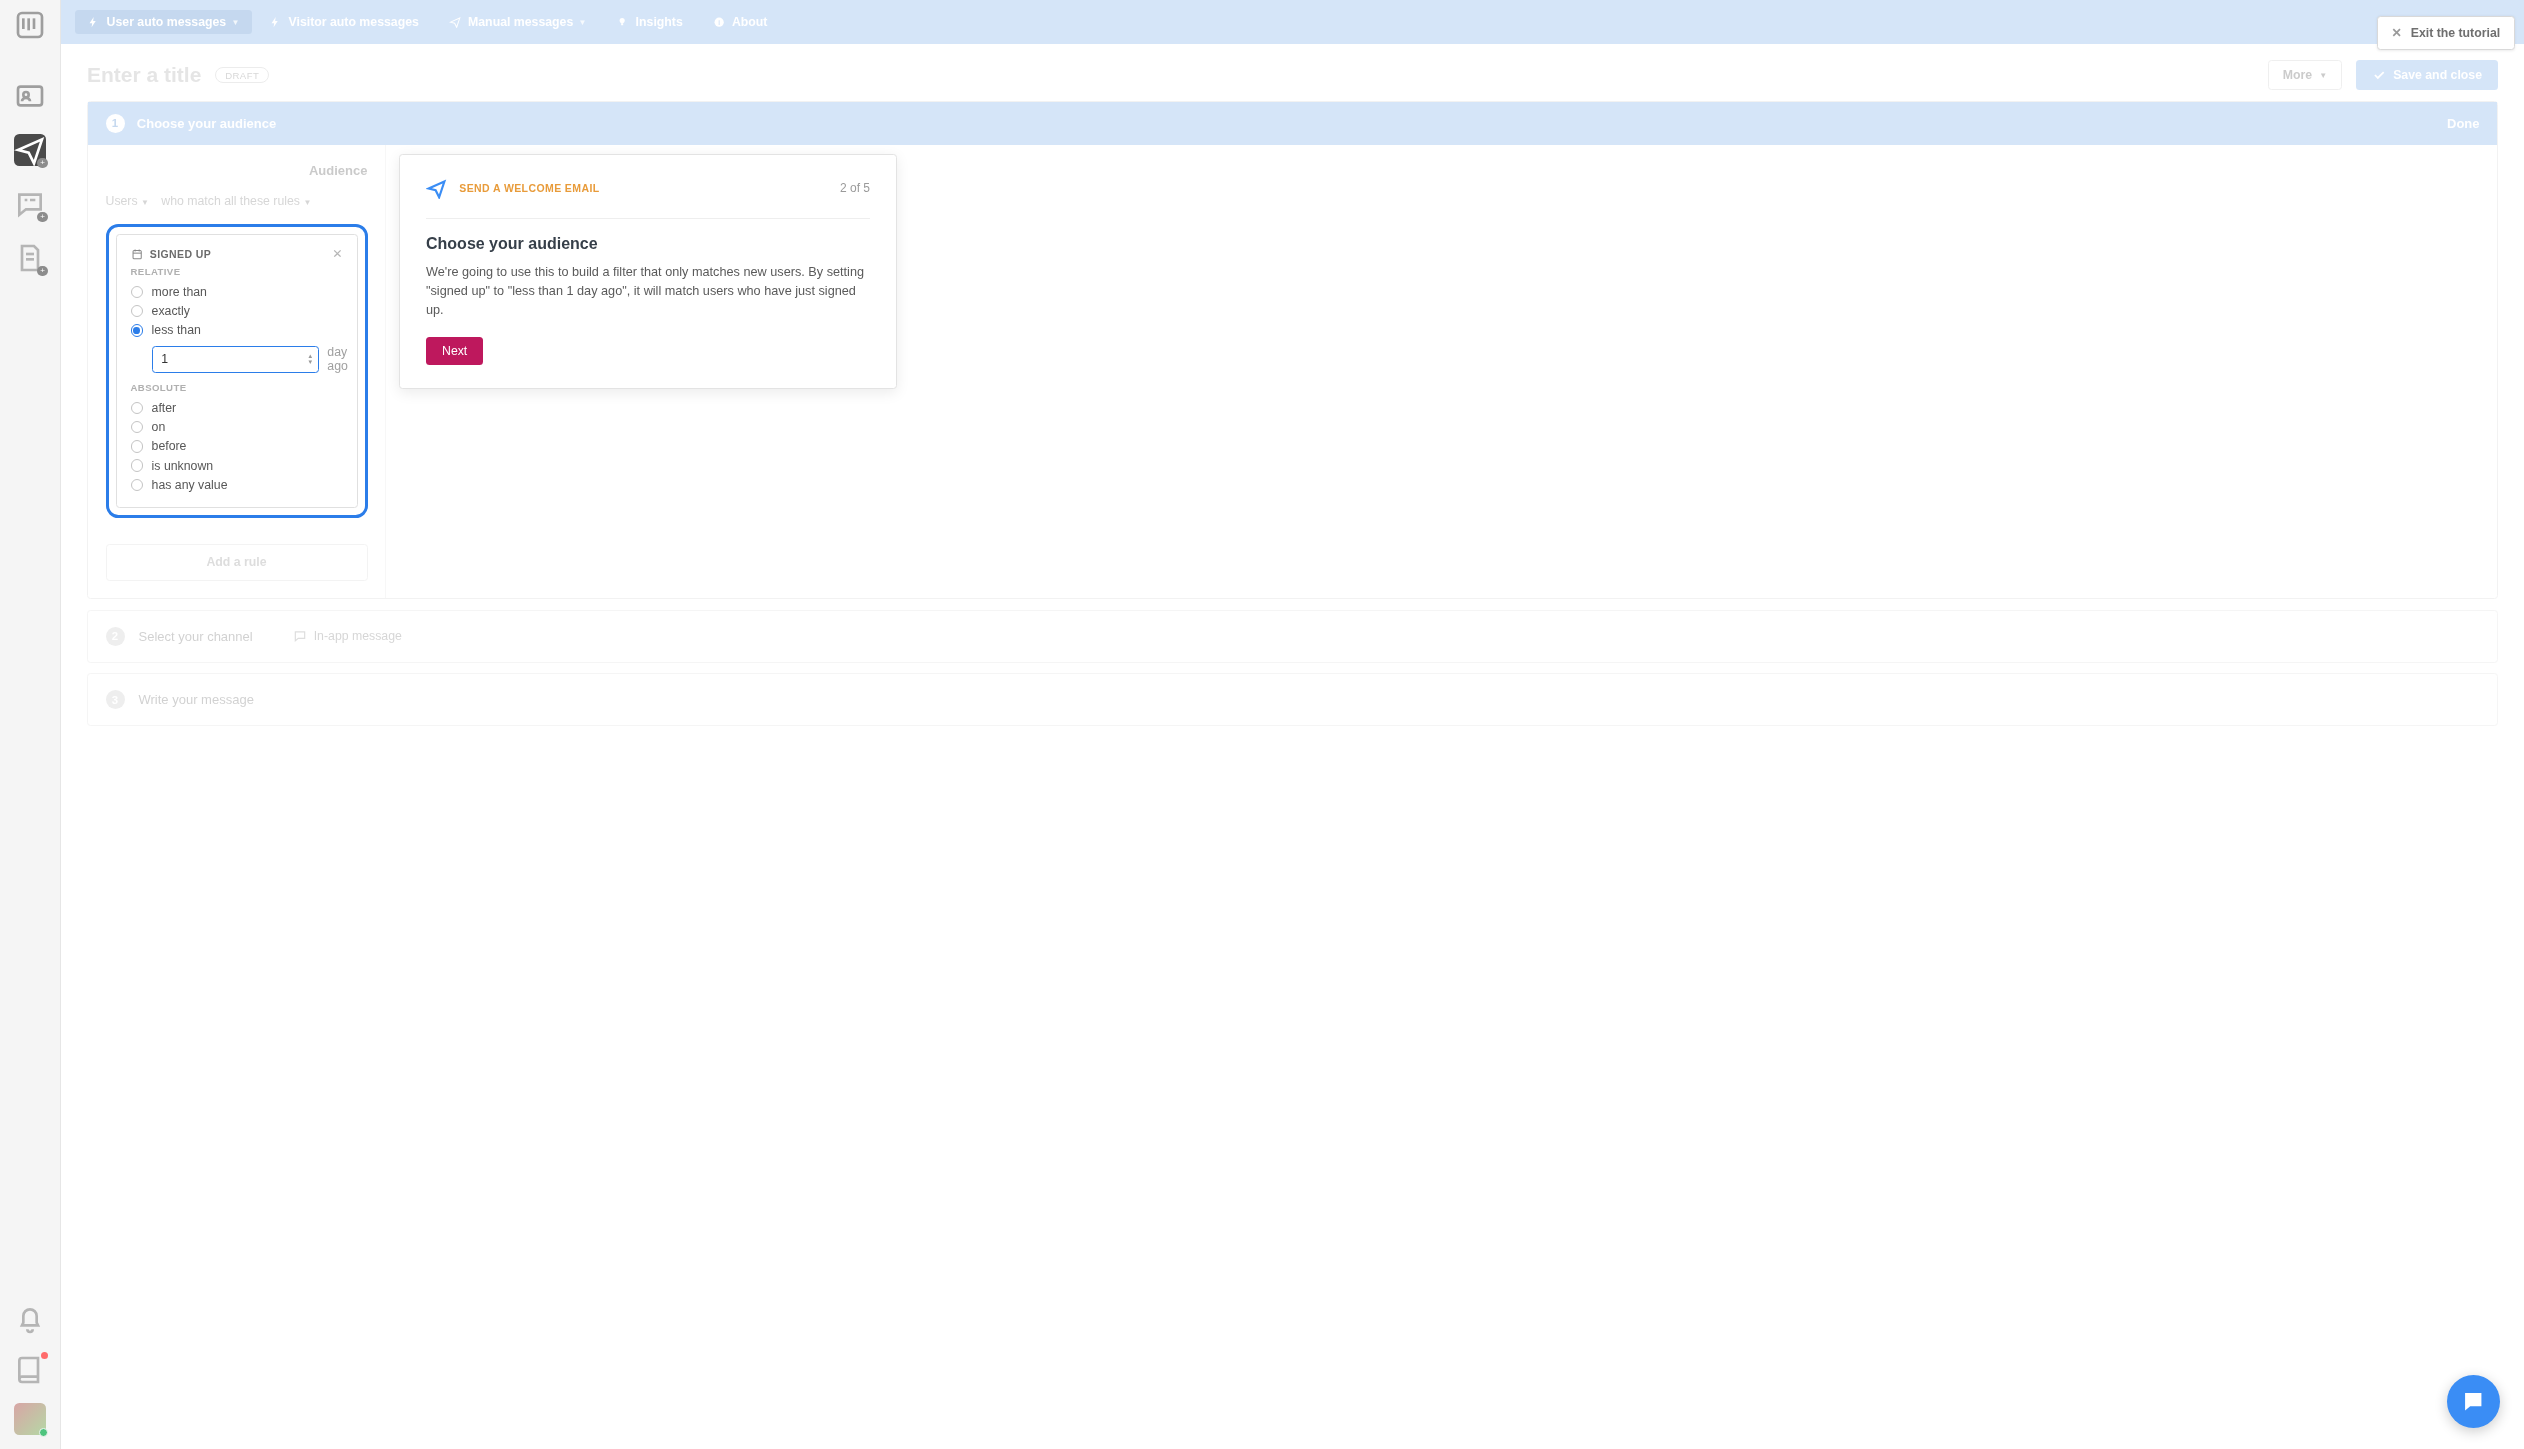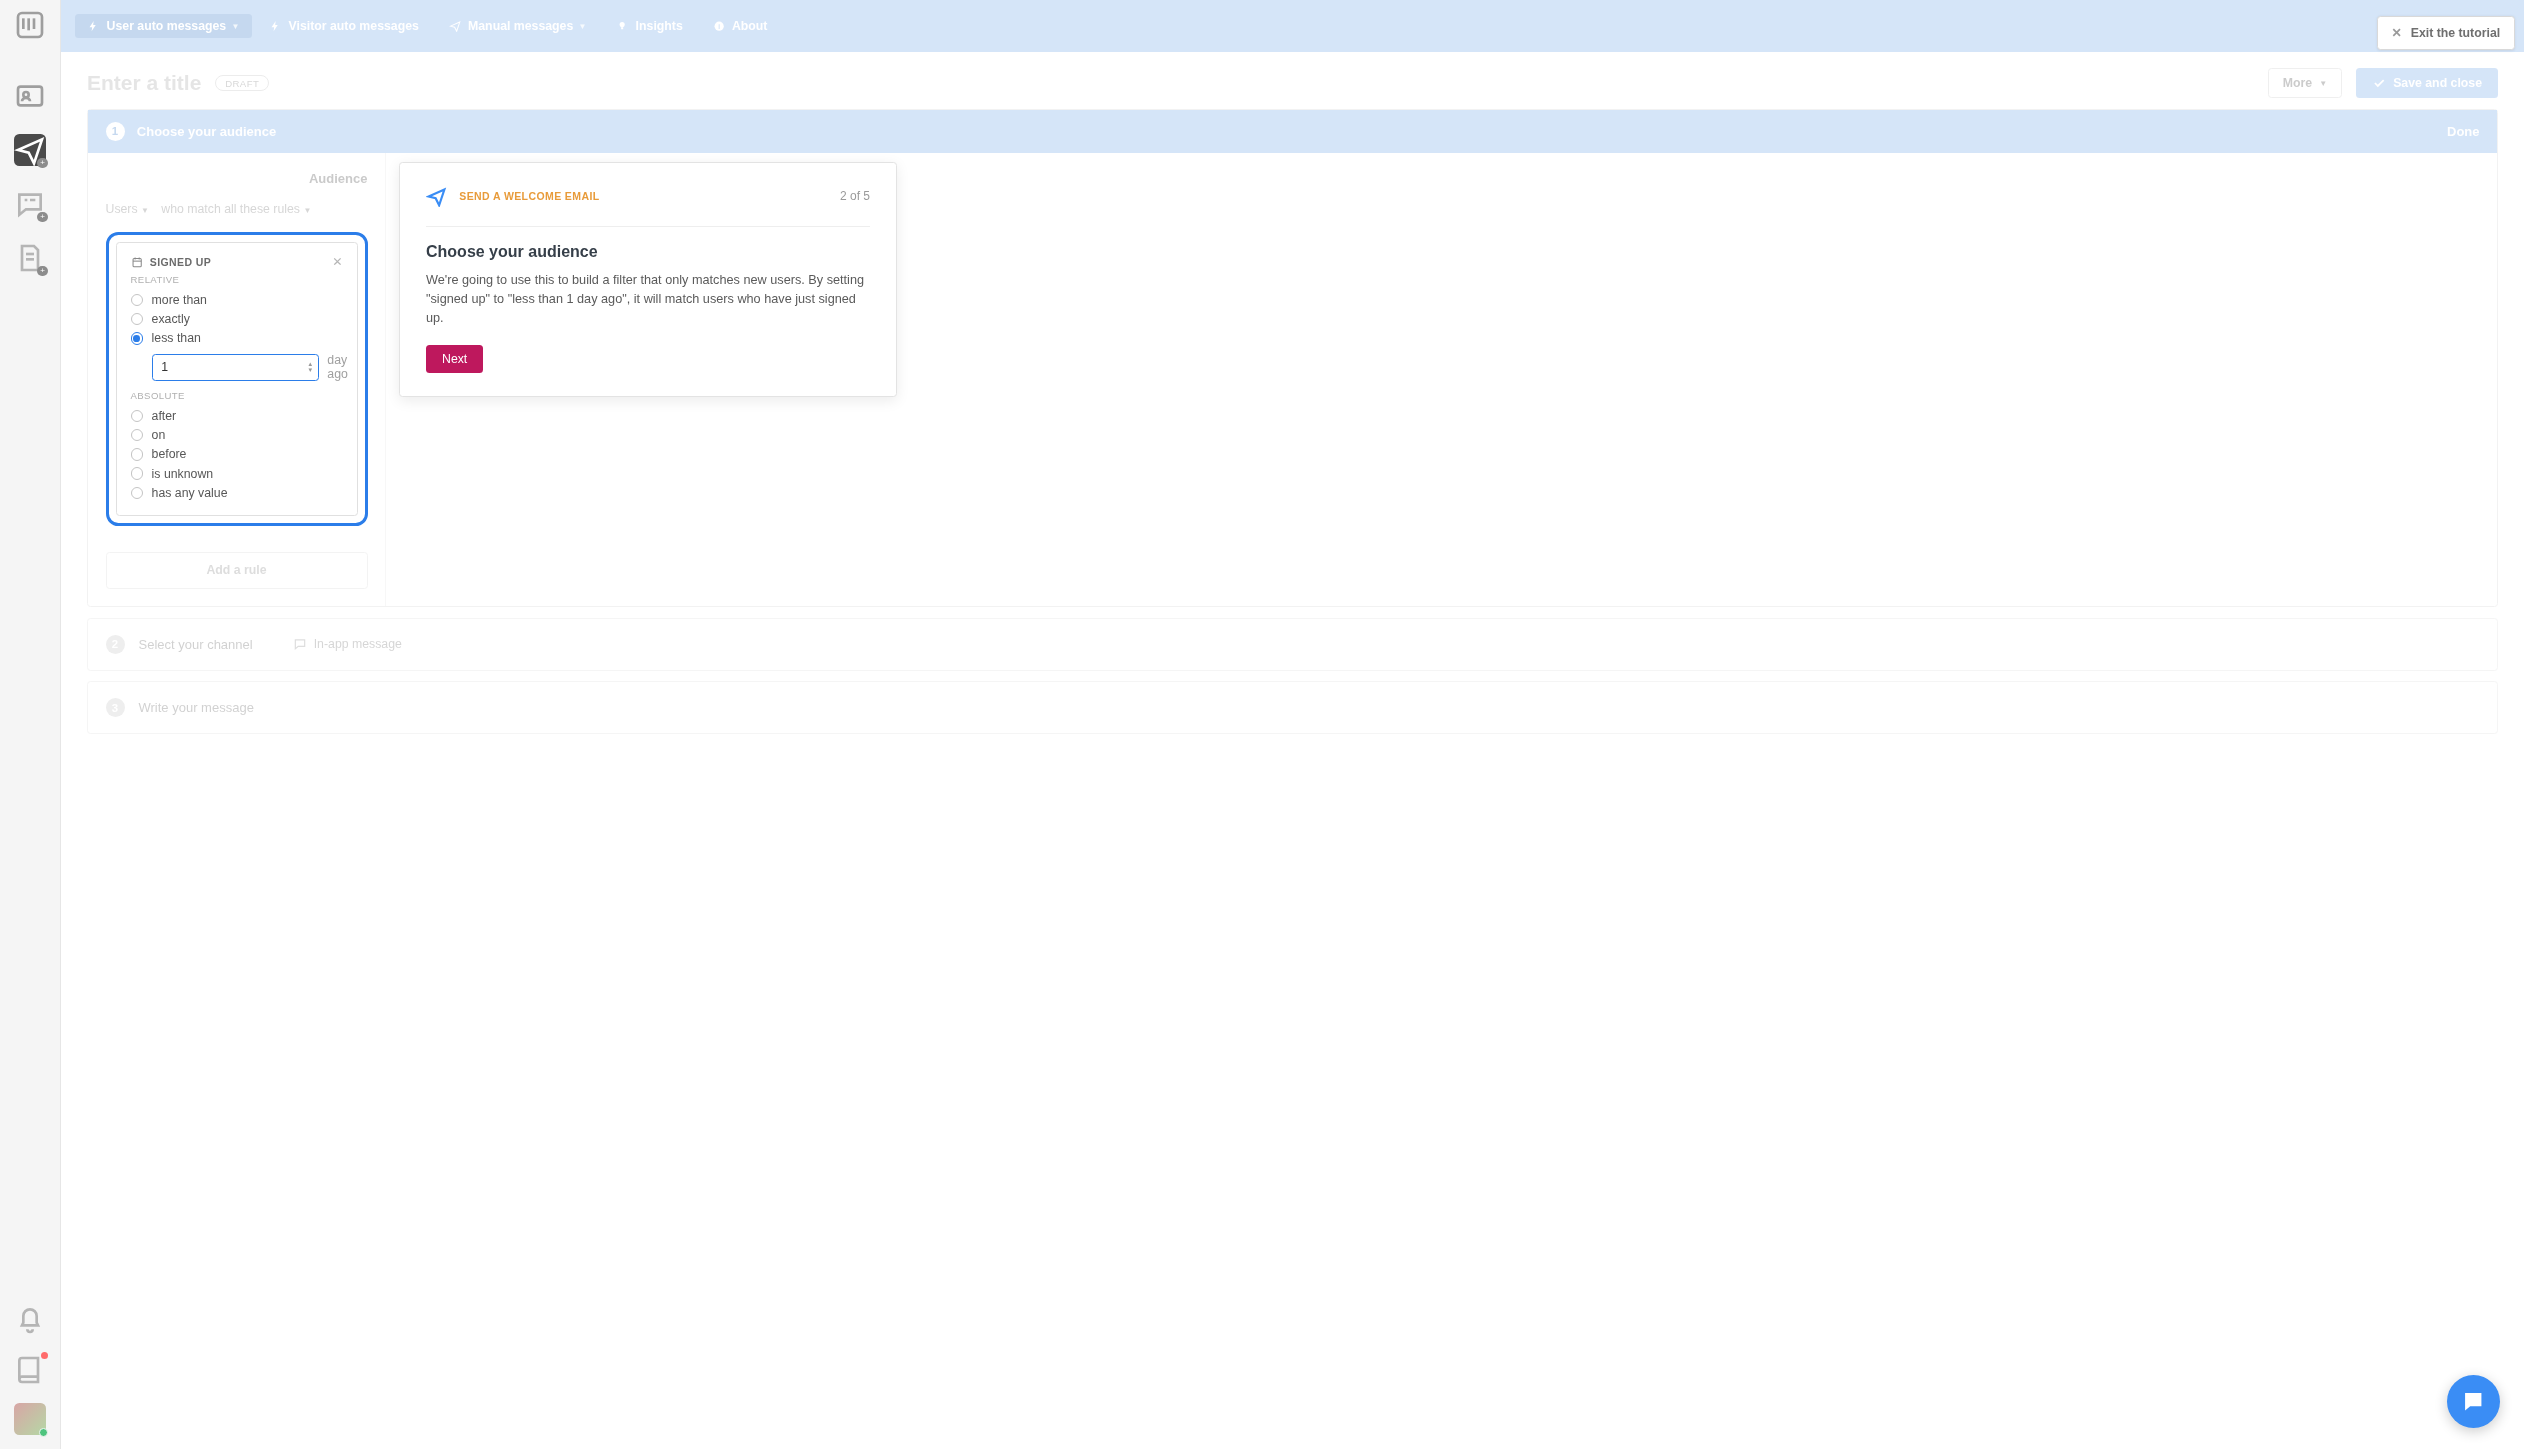--- a/index.html
+++ b/index.html
@@ -23,21 +23,21 @@
 .rail-bell { margin-bottom: 17.5px; }
 .rail-book { margin-bottom: 17.5px; position: relative; }
 .rail-book .dot { position: absolute; top: -1.8px; right: -1.8px; width: 7px; height: 7px; border-radius: 50%; background: #ff6b6b; }
 .rail-avatar { width: 32px; height: 32px; border-radius: 5.3px; background: linear-gradient(135deg,#d8a5a5,#b5d8a5);
   margin-bottom: 14px; position: relative; }
 .rail-avatar .status { position:absolute; right:-1.8px; bottom:-1.8px; width:8.8px; height:8.8px; border-radius:50%; background:#4ec47e; border:1.8px solid #f5f5f5; }
 
 .main { flex: 1; display: flex; flex-direction: column; position: relative; }
 .dimmer { position: absolute; inset: 0; background: rgba(255,255,255,0.55); pointer-events: none; z-index: 5; }
 
-.topbar { height: 52px; background: #a3c5ef; display: flex; align-items: center; padding: 0 14px; gap: 5.3px; }
+.topbar { height: 44px; background: #a3c5ef; display: flex; align-items: center; padding: 0 14px; gap: 5.3px; }
 .tab { display: flex; align-items: center; gap: 7px; padding: 5.3px 12.3px; border-radius: 3.5px; color: #fff; font-weight: 600; font-size: 12.3px; cursor: pointer; }
 .tab.active { background: #7ea9db; }
 .tab .dd { font-size: 8px; opacity: .8; margin-left: -1.8px; }
 .tab svg { width: 12.3px; height: 12.3px; }
 .exit-tutorial { position: fixed; top: 16px; right: 8.8px; z-index: 60;
   background: #fff; border: 0.9px solid #d9d9d9; border-radius: 3.5px; padding: 8.8px 14px; display:flex; align-items:center; gap:8.8px; color:#6f6f6f; font-weight:600; cursor:pointer; box-shadow: 0 0.9px 2.6px rgba(0,0,0,.08); }
 
 .header-row { display: flex; align-items: center; padding: 16px 26px 7px; gap: 14px; }
 .title-input { font-size: 21px; color: #c5c5c5; font-weight: 600; }
 .badge-draft { border: 0.9px solid #d5d5d5; border-radius: 10.5px; padding: 1.8px 8.8px; font-size: 9.6px; color: #a8a8a8; letter-spacing: 0.4px; }
@@ -57,21 +57,21 @@
 
 .aud-label { font-weight:600; color:#8a8a8a; margin-bottom: 16px; font-size: 13px; text-align: right; }
 .aud-filter-row { display:flex; align-items:center; gap:12.3px; color:#a5a5a5; font-size:12.3px; margin-bottom: 16px; }
 .aud-filter-row .dd { font-size:8px; }
 
 .highlight-box { border:3.5px solid #2b7de9; border-radius:12.3px; padding: 7px; background:#fff; position:relative; z-index:40; }
 .rule-card { border:0.9px solid #e0e0e0; border-radius:3.5px; padding: 12.3px 14px; }
 .rule-title-row { display:flex; align-items:center; gap:7px; margin-bottom: 3px; color:#6b6b6b; }
 .rule-title { font-weight:700; font-size:10.5px; letter-spacing:0.4px; }
 .rule-close { margin-left:auto; color:#b5b5b5; cursor:pointer; font-size:12.3px; }
-.sec-label { font-size:9.6px; font-weight:400; color:#b0b0b0; letter-spacing:0.4px; margin: 5.3px 0 5.3px; }
+.sec-label { font-size:9.6px; font-weight:700; color:#b0b0b0; letter-spacing:0.4px; margin: 5.3px 0 5.3px; }
 .radio-row { display:flex; align-items:center; gap:8.8px; padding: 2.6px 0; color:#575757; font-size:12.3px; }
 .radio { width:12.3px; height:12.3px; border:1.8px solid #c4c4c4; border-radius:50%; display:inline-block; position:relative; }
 .radio.checked { border-color:#2b7de9; }
 .radio.checked::after { content:""; position:absolute; inset:1.8px; background:#2b7de9; border-radius:50%; }
 .num-input-row { display:flex; align-items:center; gap:8.8px; margin: 5.3px 0 8.8px 21px; }
 .num-input { border:0.9px solid #2b7de9; border-radius:3.5px; padding: 5.3px 24.5px 5.3px 8.8px; width: 167px; font-size:12.3px; color:#333; position:relative; background:#fff; }
 .num-stepper { position:absolute; right:5.3px; top:50%; transform:translateY(-50%); display:flex; flex-direction:column; font-size:6.1px; color:#999; line-height:6.1px; }
 .num-wrapper { position:relative; display:inline-block; }
 .unit { color:#a0a0a0; }
 

